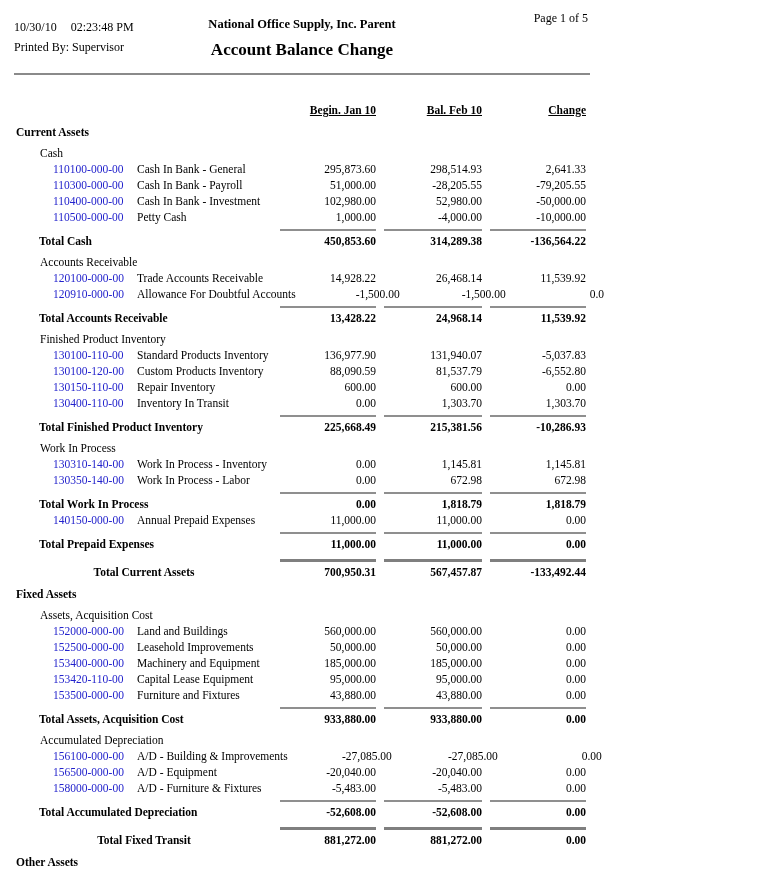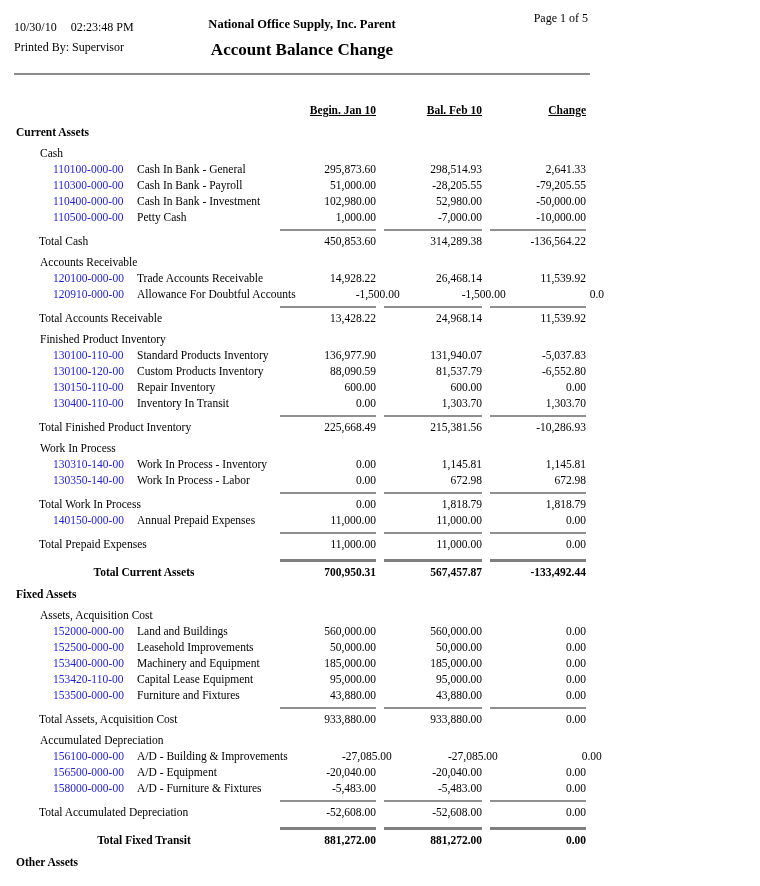--- a/index.html
+++ b/index.html
@@ -39,21 +39,21 @@
   .colheads { margin-top:27px; font-weight:bold; }
   .colheads .val span { text-decoration:underline; }
 
   #report-body { margin-top:2px; }
   .row-section { font-weight:bold; margin-top:6px; }
   .row-section .label { padding-left:2px; }
   .row-group { margin-top:5px; }
   .row-group .label { padding-left:26px; }
   .row-account .label { display:flex; padding-left:39px; }
   .acct-num { width:84px; flex:0 0 84px; cursor:pointer; }
-  .row-total { margin-top:4px; }
+  .row-total { margin-top:4px;font-weight:bold; }
   .row-total .label { padding-left:25px; }
   .row-total .val { border-top:2px solid #8f8f8f; padding-top:2px; }
   .row-grandtotal { margin-top:7px; font-weight:bold; }
   .row-grandtotal .label { padding-left:2px;text-align:center; }
   .row-grandtotal .val { border-top:3px solid #7f7f7f; padding-top:2px; }
 </style>
 </head>
 <body>
 
 <div class="page">
@@ -122,21 +122,21 @@
         <div class="cell val">102,980.00</div>
         <div class="cell val">52,980.00</div>
         <div class="cell val">-50,000.00</div>
       </div>
       <div class="grid-row row-account">
         <div class="cell label">
           <div class="acct-num" style="color: rgb(34, 34, 204);">110500-000-00</div>
           <div class="acct-desc">Petty Cash</div>
         </div>
         <div class="cell val">1,000.00</div>
-        <div class="cell val">-7,000.00</div>
+        <div class="cell val">-4,000.00</div>
         <div class="cell val">-10,000.00</div>
       </div>
       <div class="grid-row row-total">
         <div class="cell label">Total Cash</div>
         <div class="cell val">450,853.60</div>
         <div class="cell val">314,289.38</div>
         <div class="cell val">-136,564.22</div>
       </div>
       <div class="grid-row row-group">
         <div class="cell label">Accounts Receivable</div>

